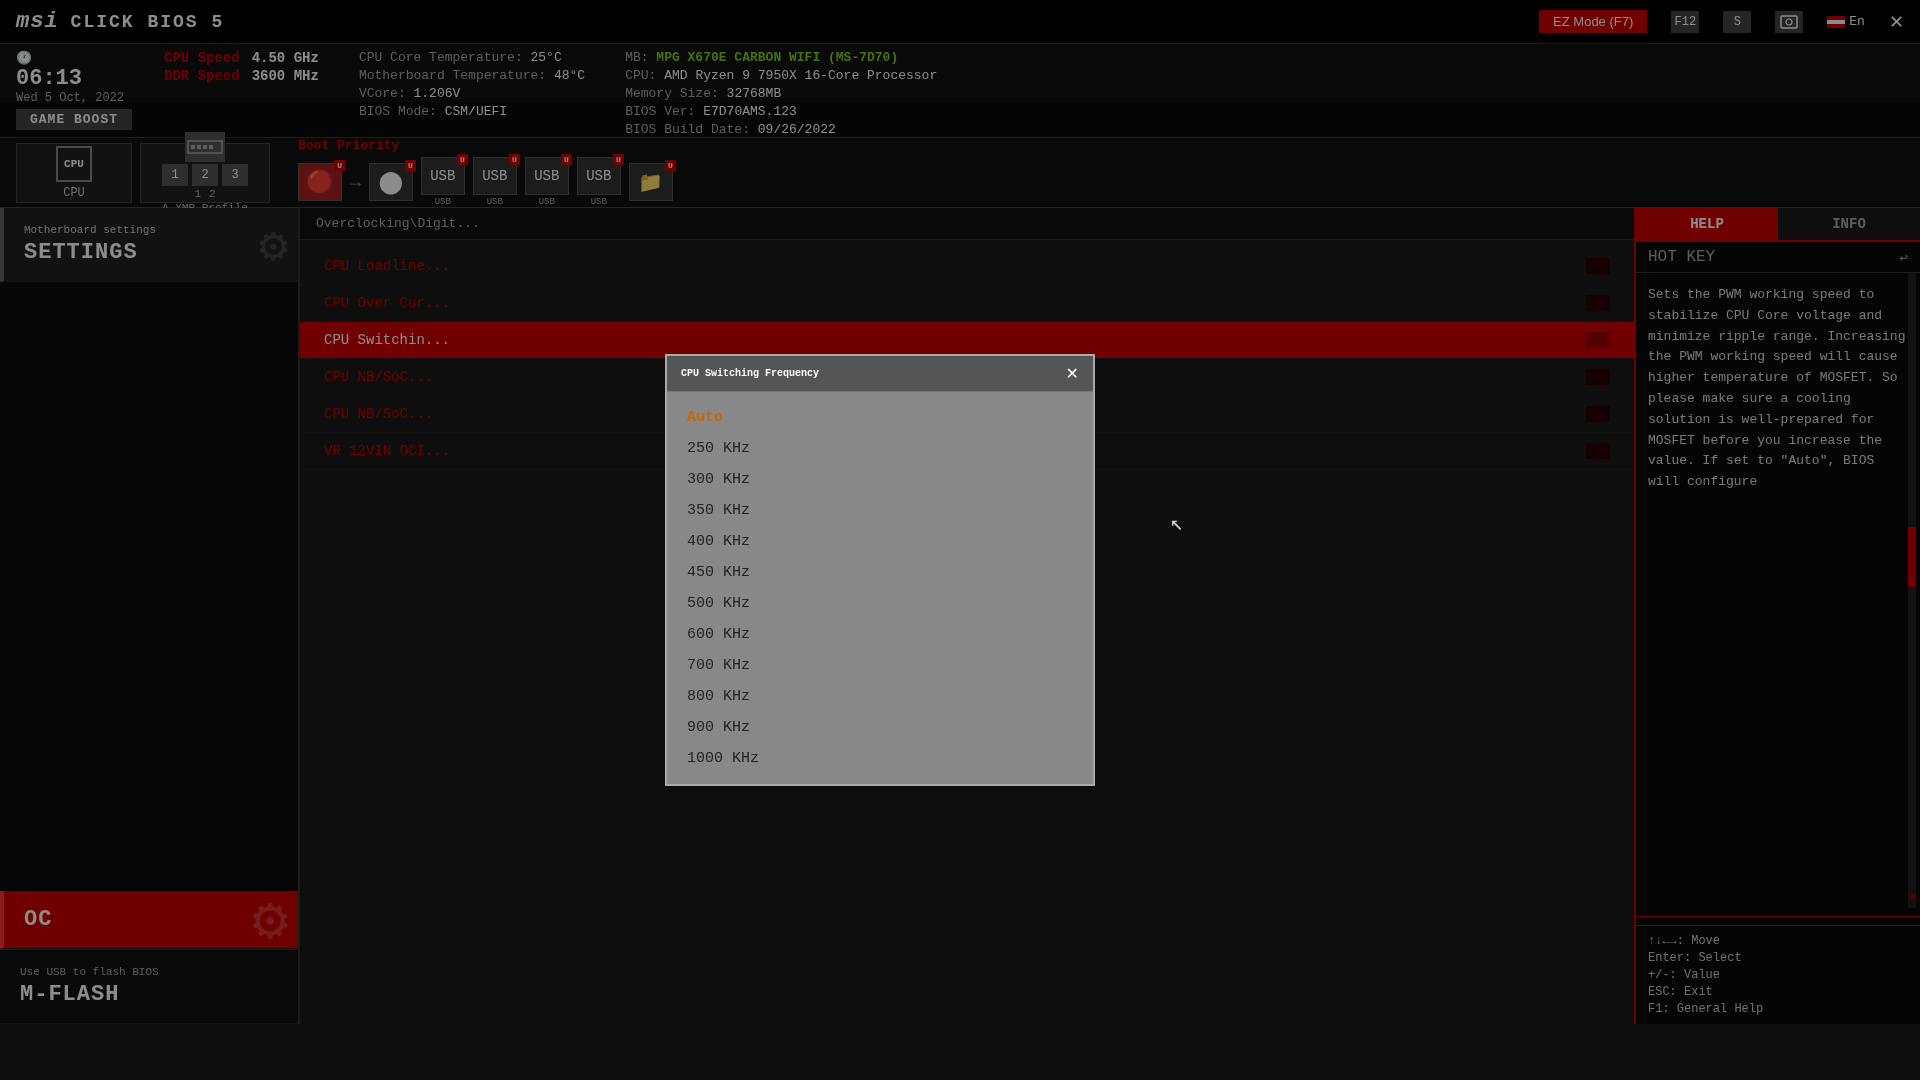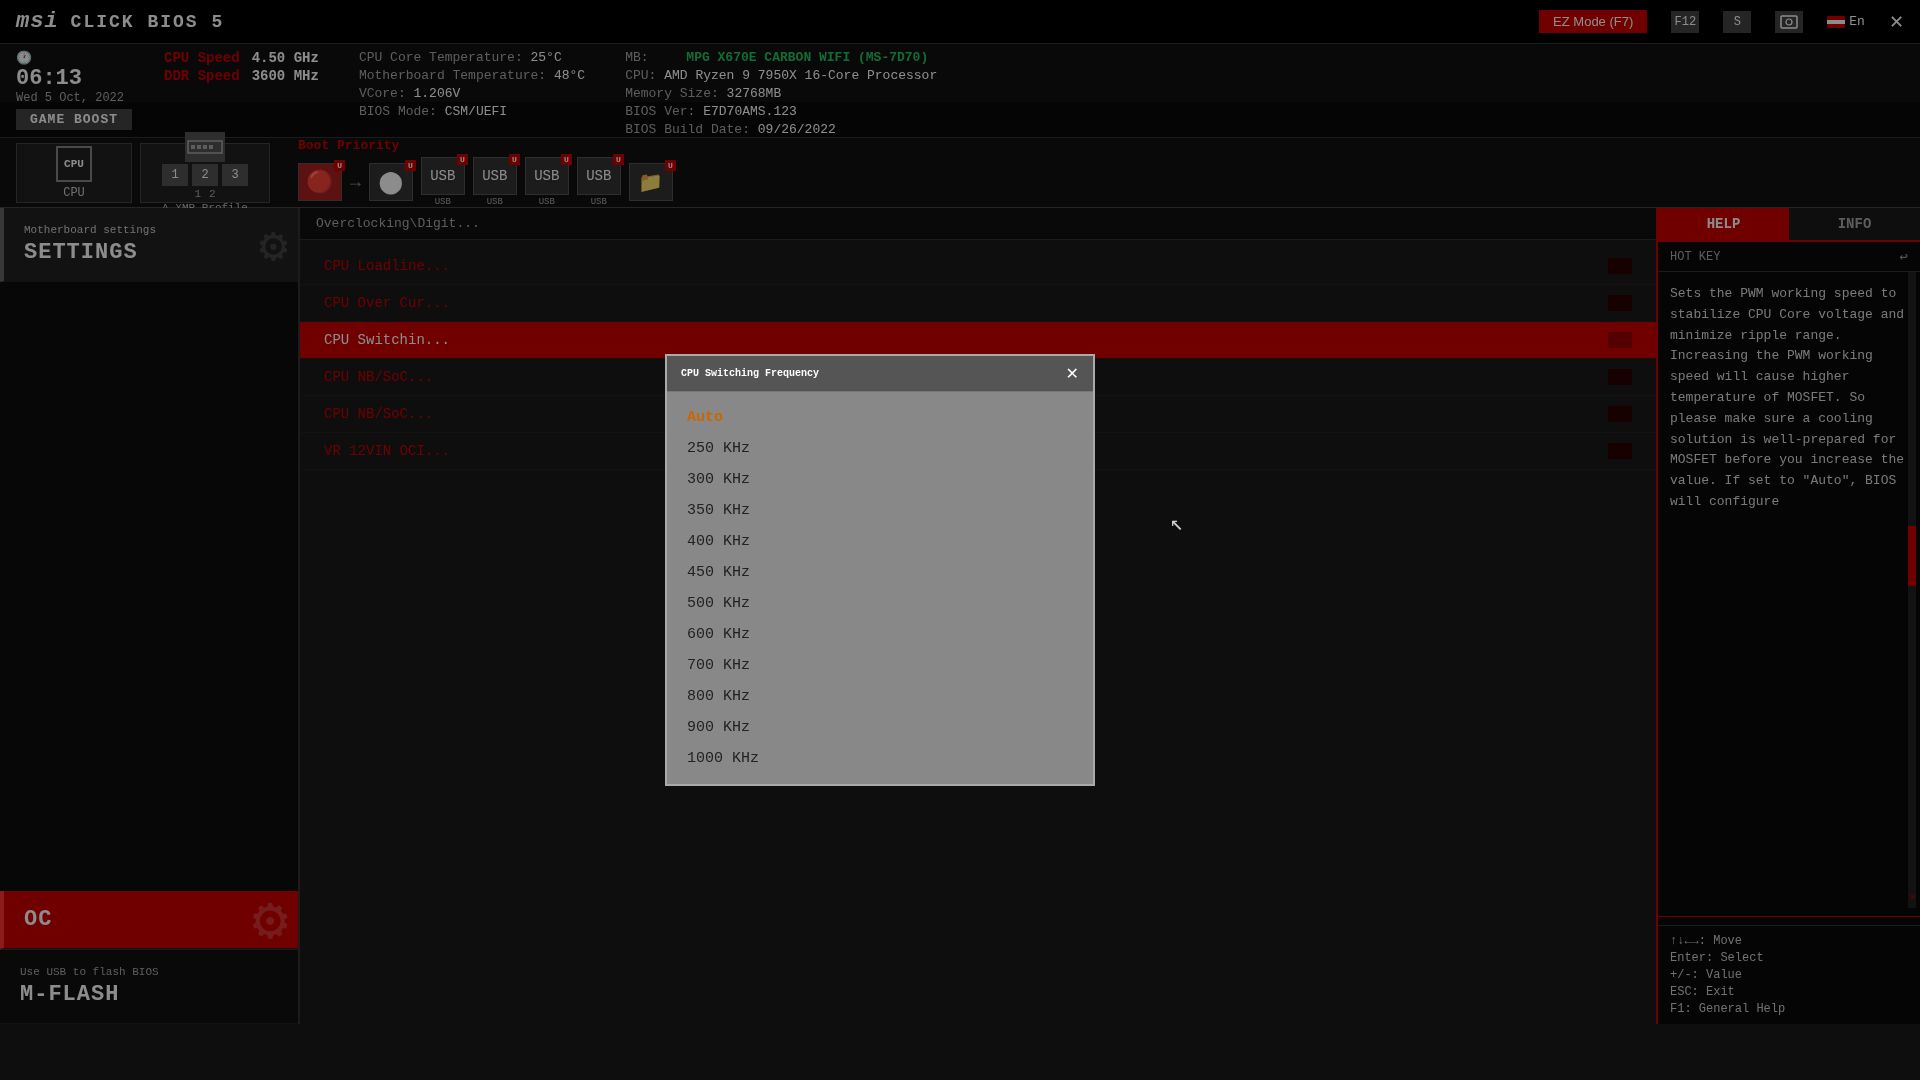--- a/index.html
+++ b/index.html
@@ -362,21 +362,21 @@
       padding: 2px 12px;
       font-size: 13px;
     }
     .setting-row.highlighted .setting-value {
       background: #990000;
       color: #fff;
     }
 
     
     .right-panel {
-      width: 264px;
+      width: 286px;
       background: #0a0a0a;
       border-left: 2px solid #cc0000;
       display: flex;
       flex-direction: column;
     }
     .right-panel-tabs {
       display: flex;
       border-bottom: 2px solid #cc0000;
     }
     .right-tab {
@@ -469,21 +469,21 @@
       color: #222;
       cursor: pointer;
     }
     .modal-item.selected {
       color: #cc6600;
       font-weight: bold;
     }
 
     .info-label { color: #aaa; }
     .info-value { color: #fff; }
-    .info-highlight { color: #22c55e; font-weight: bold; margin-left: 30px; }
+    .info-highlight { color: #84cc16; font-weight: bold; }
   </style>
 </head>
 <body>
 
 <div class="header">
   <div class="header-left">
     <span class="msi-logo">msi</span>
     <span class="bios-title">CLICK BIOS 5</span>
   </div>
   <div class="header-right">
@@ -702,21 +702,21 @@
       </div>
     </div>
   </div>
 
   <div class="right-panel" style="position:relative;">
     <div class="right-panel-tabs">
       <div class="right-tab active">HELP</div>
       <div class="right-tab inactive">INFO</div>
     </div>
     <div style="display:flex;justify-content:space-between;align-items:center;padding:6px 12px;background:#0a0a0a;border-bottom:1px solid #333;">
-      <span style="font-size:12px;color:#aaa;">HOT KEY</span>
+      <span style="font-size:16px;color:#aaa;">HOT KEY</span>
       <span style="color:#999;font-size:14px;">↩</span>
     </div>
     <div class="right-panel-content" style="position:relative;">
       <span>Sets the PWM working speed to stabilize CPU Core voltage and minimize ripple range. Increasing the PWM working speed will cause higher temperature of MOSFET. So please make sure a cooling solution is well-prepared for MOSFET before you increase the value. If set to "Auto", BIOS will configure</span>
       <div style="position:absolute;right:4px;top:0;bottom:0;width:8px;background:#222;">
         <div style="width:8px;height:60px;background:#cc0000;position:absolute;top:40%;"></div>
         <div style="text-align:center;color:#cc0000;font-size:10px;position:absolute;bottom:2px;right:0;">≡</div>
       </div>
     </div>
     <div class="right-panel-divider"></div>

